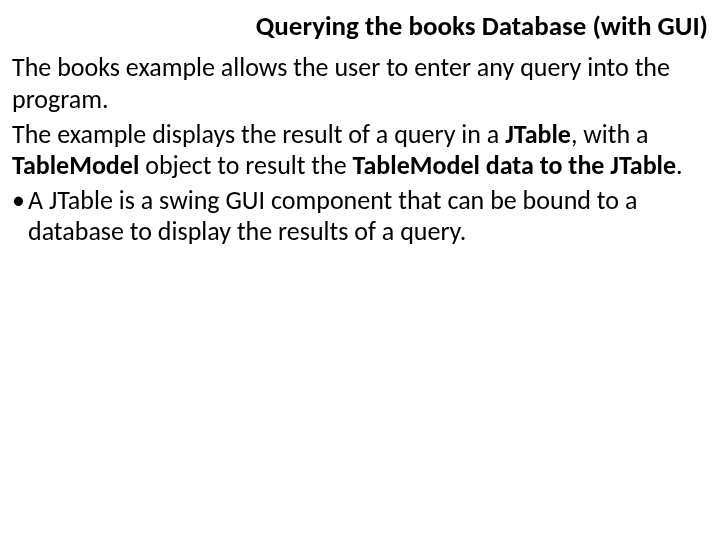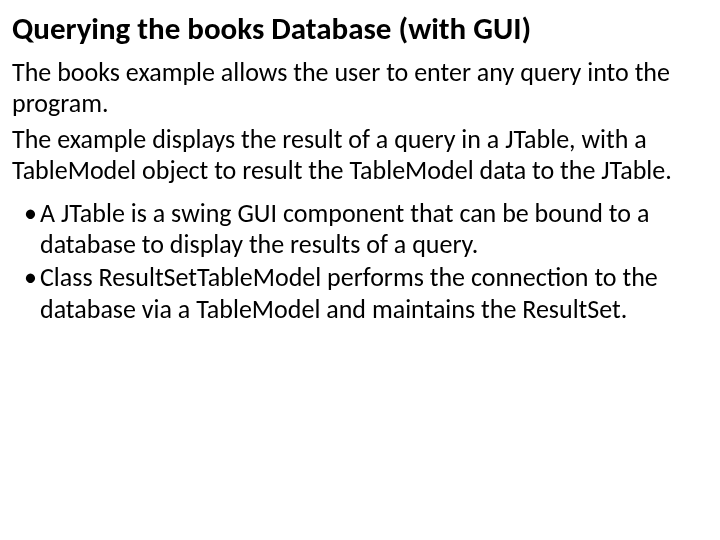--- a/index.html
+++ b/index.html
@@ -10,52 +10,50 @@
     line-height: 1.2;
     color: #000;
     width: 720px;
     height: 540px;
     box-sizing: border-box;
     background: #fff;
   }
   .heading {
     font-weight: 700;
     margin-bottom: 10px;
-    font-size: 31px;
+    font-size: 27px;
+    text-align: right;
   }
   .para {
     margin-bottom: 4px;
   }
   ul {
     list-style: none;
-    margin: 12px;
+    margin: 0;
     padding: 0;
   }
   li {
     position: relative;
     padding-left: 16px;
     margin-bottom: 2px;
   }
   li::before {
     content: "•";
     position: absolute;
     left: 0;
     top: 0;
   }
-  b { font-weight: 400; }
+  b { font-weight: 700; }
 </style>
 </head>
 <body>
 
 <div class="heading">Querying the books Database (with GUI)</div>
 
 <div class="para">The books example allows the user to enter any query into the program.</div>
 
 <div class="para">
   <span>The example displays the result of a query in a </span><b>JTable</b><span>, with a </span><b>TableModel</b><span> object to result the </span><b>TableModel data to the JTable</b><span>.</span>
 </div>
 
 <ul>
   <li>A JTable is a swing GUI component that can be bound to a database to display the results of a query.</li>
-  <li>
-    <span>Class </span><b>ResultSetTableModel</b><span> performs the connection to the database via a </span><b>TableModel</b><span> and maintains the </span><b>ResultSet</b><span>.</span>
-  </li>
 </ul>
 
 </body></html>

